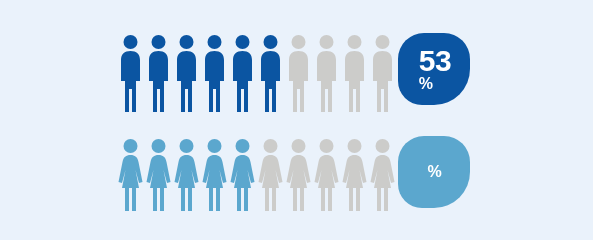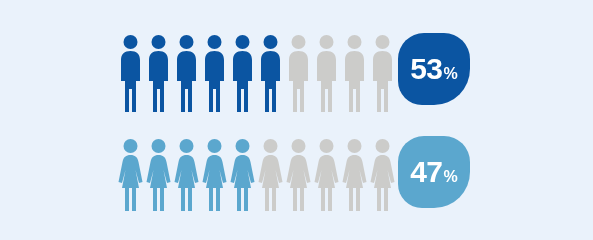--- a/index.html
+++ b/index.html
@@ -70,20 +70,21 @@
     top: 136px;
     background: #5ba7ce;
     border-bottom-right-radius: 36px;
   }
   .badge-inner {
     display: flex;
     align-items: baseline;
     justify-content: center;
     color: #ffffff;
     line-height: 1;
+    flex-direction: column;
   }
   .badge-value {
     font-size: 30px;
     font-weight: bold;
     letter-spacing: -0.5px;
   }
   .badge-unit {
     font-size: 16px;
     font-weight: bold;
     margin-left: 1px;
@@ -308,18 +309,17 @@
 
   <div class="badge badge-male">
     <div class="badge-inner">
       <span class="badge-value">53</span>
       <span class="badge-unit">%</span>
     </div>
   </div>
 
   <div class="badge badge-female">
     <div class="badge-inner">
-      <span class="badge-value">47</span>
       <span class="badge-unit">%</span>
     </div>
   </div>
 
 </div>
 
 </body></html>

